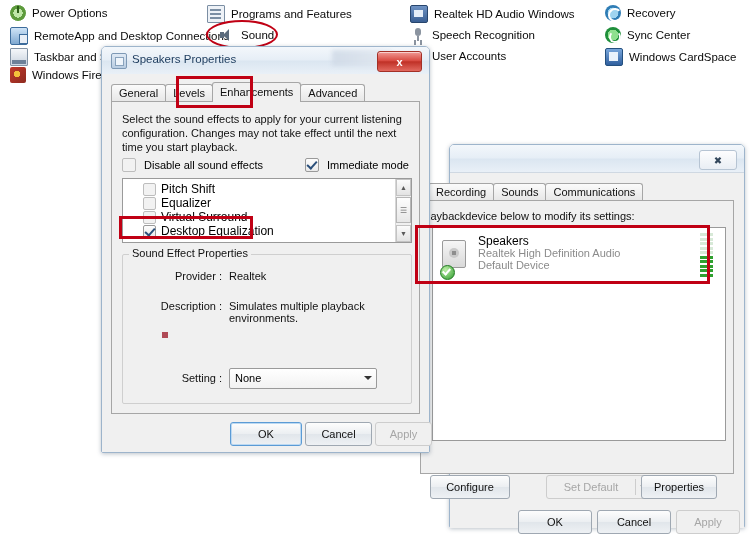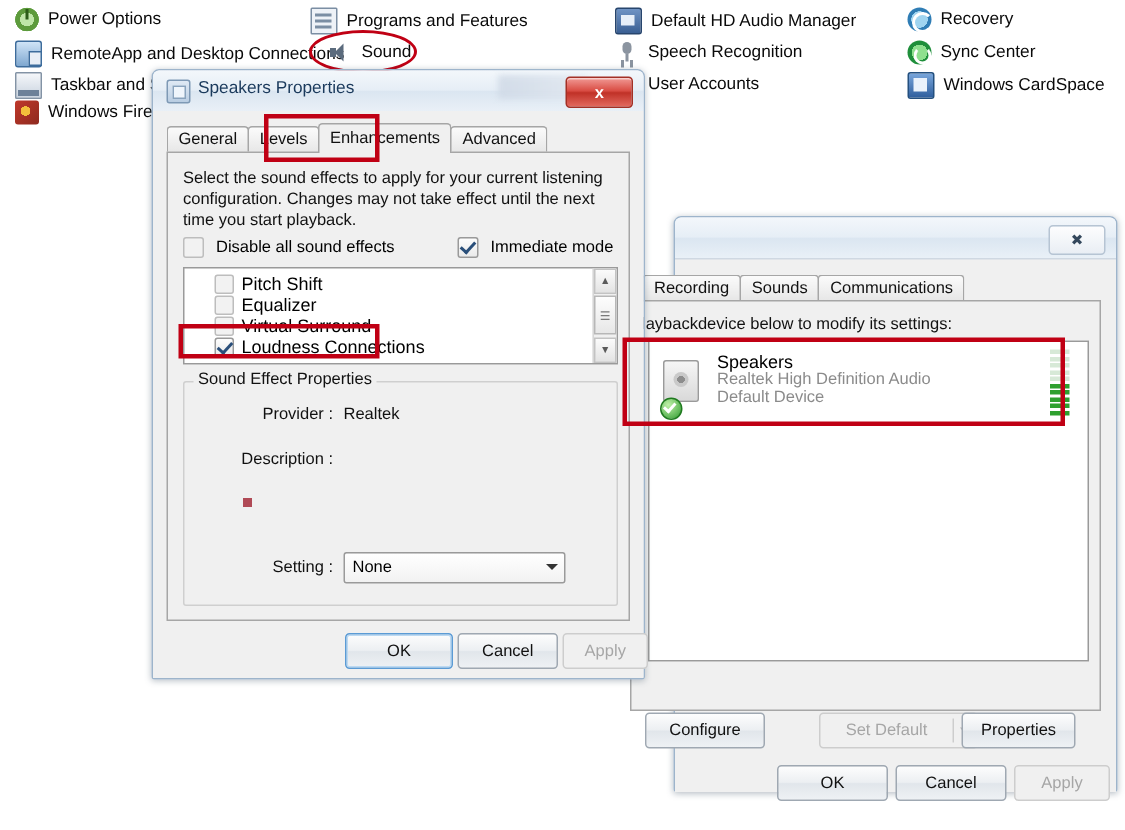--- a/index.html
+++ b/index.html
@@ -172,21 +172,21 @@
     <span class="cp-label">Programs and Features</span>
   </div>
 
   <div class="cp-item" style="left:219px;top:27px;">
     <span class="cp-ico ico-speaker"></span>
     <span class="cp-label">Sound</span>
   </div>
 
   <div class="cp-item" style="left:410px;top:5px;">
     <span class="cp-ico ico-realtek"></span>
-    <span class="cp-label">Default HD Audio Manager</span>
+    <span class="cp-label">Realtek HD Audio Windows</span>
   </div>
 
   <div class="cp-item" style="left:410px;top:27px;">
     <span class="cp-ico ico-speech"></span>
     <span class="cp-label">Speech Recognition</span>
   </div>
 
   <div class="cp-item" style="left:410px;top:48px;justify-content:flex-end;">
     <span class="cp-ico ico-user"></span>
     <span class="cp-label">User Accounts</span>
@@ -327,37 +327,38 @@
       <div class="lrow">
         <span class="cb dim" style="width:11px;height:11px;flex:0 0 11px;"></span>
         <span>Equalizer</span>
       </div>
       <div class="lrow">
         <span class="cb dim" style="width:11px;height:11px;flex:0 0 11px;"></span>
         <span>Virtual Surround</span>
       </div>
       <div class="lrow">
         <span class="cb checked" style="width:11px;height:11px;flex:0 0 11px;"></span>
-        <span>Loudness Connections</span>
+        <span>Desktop Equalization</span>
       </div>
 
       <div class="scroll">
         <div class="sbtn" style="top:0;">▲</div>
         <div class="sthumb" style="top:18px;">☰</div>
         <div class="sbtn" style="bottom:0;">▼</div>
       </div>
     </div>
 
     <div class="group" style="left:20px;top:180px;width:288px;height:148px;"></div>
     <div class="group-title" style="left:27px;top:173px;">Sound Effect Properties</div>
 
     <div class="fld-label" style="left:30px;top:196px;width:90px;">Provider :</div>
     <div class="fld-val" style="left:127px;top:196px;">Realtek</div>
 
     <div class="fld-label" style="left:30px;top:226px;width:90px;">Description :</div>
+    <div class="fld-val" style="left:127px;top:226px;width:175px;">Simulates multiple playback environments.</div>
 
     <div style="position:absolute;left:60px;top:258px;width:6px;height:6px;background:#b04a56;"></div>
 
     <div class="fld-label" style="left:30px;top:298px;width:90px;">Setting :</div>
     <div class="combo" style="left:127px;top:294px;width:146px;">
       <span class="ctext">None</span>
       <span class="arrow"></span>
     </div>
 
     <div class="pbtn default" style="left:128px;top:348px;width:70px;">

